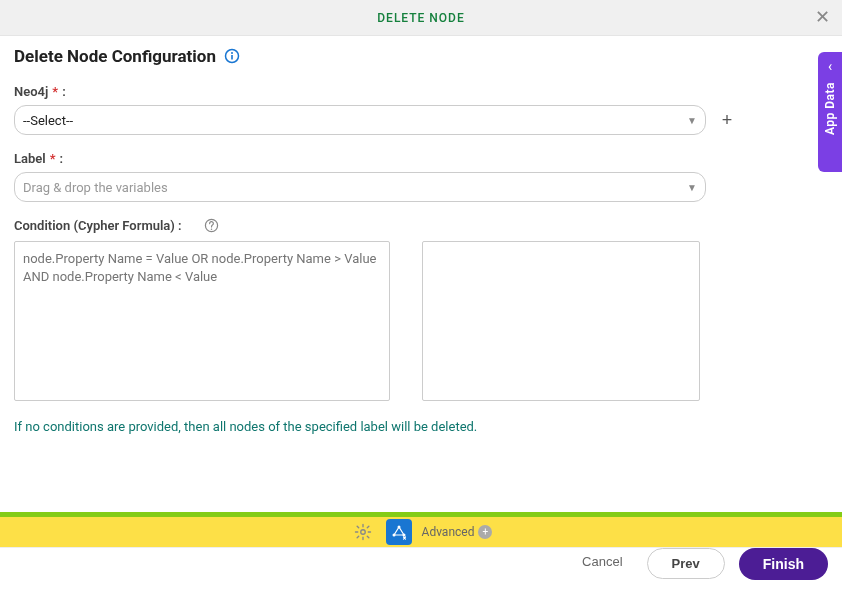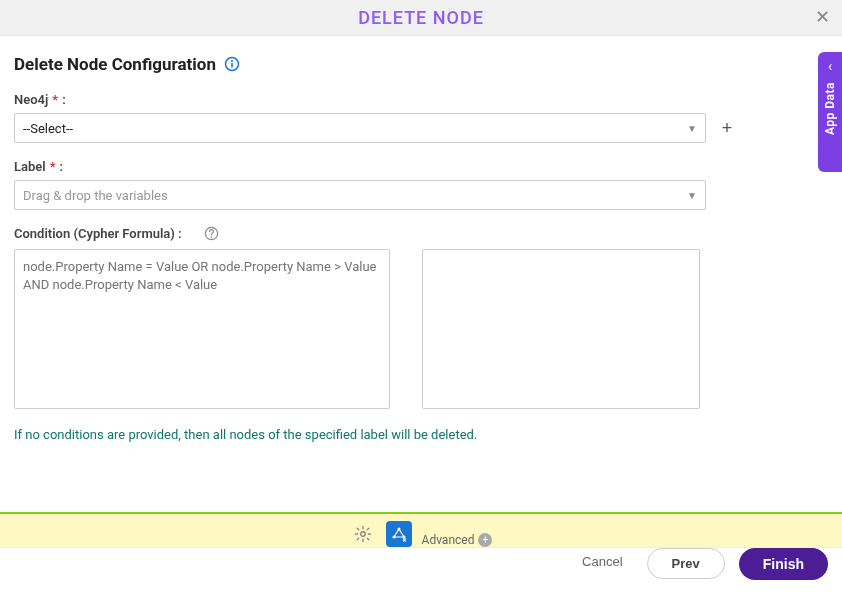--- a/index.html
+++ b/index.html
@@ -1,43 +1,43 @@
 <!DOCTYPE html>
 <html><head>
 <meta charset="utf-8">
 <style>
   * { box-sizing: border-box; margin: 0; padding: 0; }
   body { font-family: -apple-system, BlinkMacSystemFont, "Segoe UI", Roboto, Arial, sans-serif; font-size: 13px; color: #333; background: #fff; width: 842px; height: 594px; position: relative; overflow: hidden; }
   .header { background: #f0f0f0; height: 36px; display: flex; align-items: center; justify-content: center; position: relative; border-bottom: 1px solid #e5e5e5; }
-  .header-title { letter-spacing: 1px; color: #8b5cf6; font-size: 18px; font-weight: 500; }
+  .header-title { letter-spacing: 1px; color: #15803d; font-size: 12px; font-weight: 500; }
   .close-btn { position: absolute; right: 12px; top: 8px; font-size: 18px; color: #888; cursor: pointer; background: none; border: none; line-height: 1; }
-  .main { padding: 18px 14px 0 14px; }
+  .main { padding: 10px 14px 0 14px; }
   .page-title-row { display: flex; align-items: center; gap: 8px; margin-bottom: 18px; }
   .page-title { font-size: 17px; font-weight: 700; color: #222; }
   .info-icon { width: 16px; height: 16px; display: inline-flex; align-items: center; justify-content: center; }
   .info-icon svg { width: 16px; height: 16px; }
   .field-label { font-size: 13px; color: #444; font-weight: 600; margin-bottom: 6px; display: flex; align-items: center; gap: 4px; }
   .req { color: #d32f2f; }
   .select-row { display: flex; align-items: center; gap: 10px; margin-bottom: 16px; }
-  .select-box { flex: 0 0 auto; width: 692px; height: 30px; border: 1px solid #ccc; border-radius: 2px; background: #fff; display: flex; align-items: center; padding: 0 8px; color: #222; font-size: 13px; position: relative; cursor: pointer; }
+  .select-box { flex: 0 0 auto; width: 692px; height: 30px; border: 1px solid #ccc; border-radius: 12px; background: #fff; display: flex; align-items: center; padding: 0 8px; color: #222; font-size: 13px; position: relative; cursor: pointer; }
   .select-box.placeholder { color: #999; }
   .select-caret { position: absolute; right: 8px; top: 50%; transform: translateY(-50%); color: #888; font-size: 10px; }
   .add-btn { width: 22px; height: 22px; display: inline-flex; align-items: center; justify-content: center; color: #555; font-size: 18px; cursor: pointer; background: none; border: none; }
   .cond-row { display: flex; align-items: center; gap: 22px; margin-bottom: 8px; }
   .help-icon { width: 15px; height: 15px; display: inline-flex; align-items: center; justify-content: center; }
   .help-icon svg { width: 15px; height: 15px; }
   .cond-area { display: flex; gap: 32px; margin-bottom: 10px; }
   .cond-textarea { width: 376px; height: 160px; border: 1px solid #ccc; border-radius: 2px; padding: 8px; font-size: 13px; color: #999; resize: none; font-family: inherit; background: #fff; line-height: 1.4; }
   .props-box { width: 278px; height: 160px; border: 1px solid #ccc; border-radius: 2px; display: flex; flex-direction: column; }
   .props-header { height: 30px; border-bottom: 1px solid #ddd; display: flex; align-items: center; justify-content: space-between; padding: 0 10px; font-size: 12px; color: #555; font-weight: 500; }
   .filter-icon { width: 14px; height: 14px; display: inline-flex; align-items: center; justify-content: center; cursor: pointer; }
   .filter-icon svg { width: 12px; height: 12px; }
   .props-body { flex: 1; }
   .warning { color: #0f766e; font-size: 13px; margin-top: 18px; }
-  .toolbar { position: absolute; bottom: 46px; left: 0; right: 0; height: 36px; background: #fef9c3; display: flex; align-items: flex-end; justify-content: center; gap: 10px; border-top: 2px solid #84cc16; border-bottom: 1px solid #eee; }
+  .toolbar { position: absolute; bottom: 46px; left: 0; right: 0; height: 36px; background: #fde047; display: flex; align-items: center; justify-content: center; gap: 10px; border-top: 5px solid #84cc16; border-bottom: 1px solid #eee; }
   .tool-btn { width: 26px; height: 26px; display: inline-flex; align-items: center; justify-content: center; border-radius: 4px; cursor: pointer; }
   .tool-btn.gear svg { width: 18px; height: 18px; stroke: #888; }
   .tool-btn.graph { background: #1976d2; }
   .tool-btn.graph svg { width: 16px; height: 16px; }
   .advanced { display: flex; align-items: center; gap: 4px; font-size: 12px; color: #666; cursor: pointer; }
   .advanced-plus { width: 14px; height: 14px; background: #aaa; border-radius: 50%; display: inline-flex; align-items: center; justify-content: center; color: #fff; font-size: 10px; line-height: 1; }
   .footer { position: absolute; bottom: 0; left: 0; right: 0; height: 46px; display: flex; align-items: flex-start; justify-content: flex-end; gap: 14px; padding: 0 14px; }
   .btn-text { background: none; border: none; color: #666; font-size: 13px; cursor: pointer; padding: 6px 10px; }
   .btn-outline { background: #fff; border: 1px solid #ccc; color: #444; font-size: 13px; cursor: pointer; padding: 7px 24px; border-radius: 18px; font-weight: 600; }
   .btn-primary { background: #4c1d95; border: none; color: #fff; font-size: 14px; cursor: pointer; padding: 8px 24px; border-radius: 18px; font-weight: 600; }

